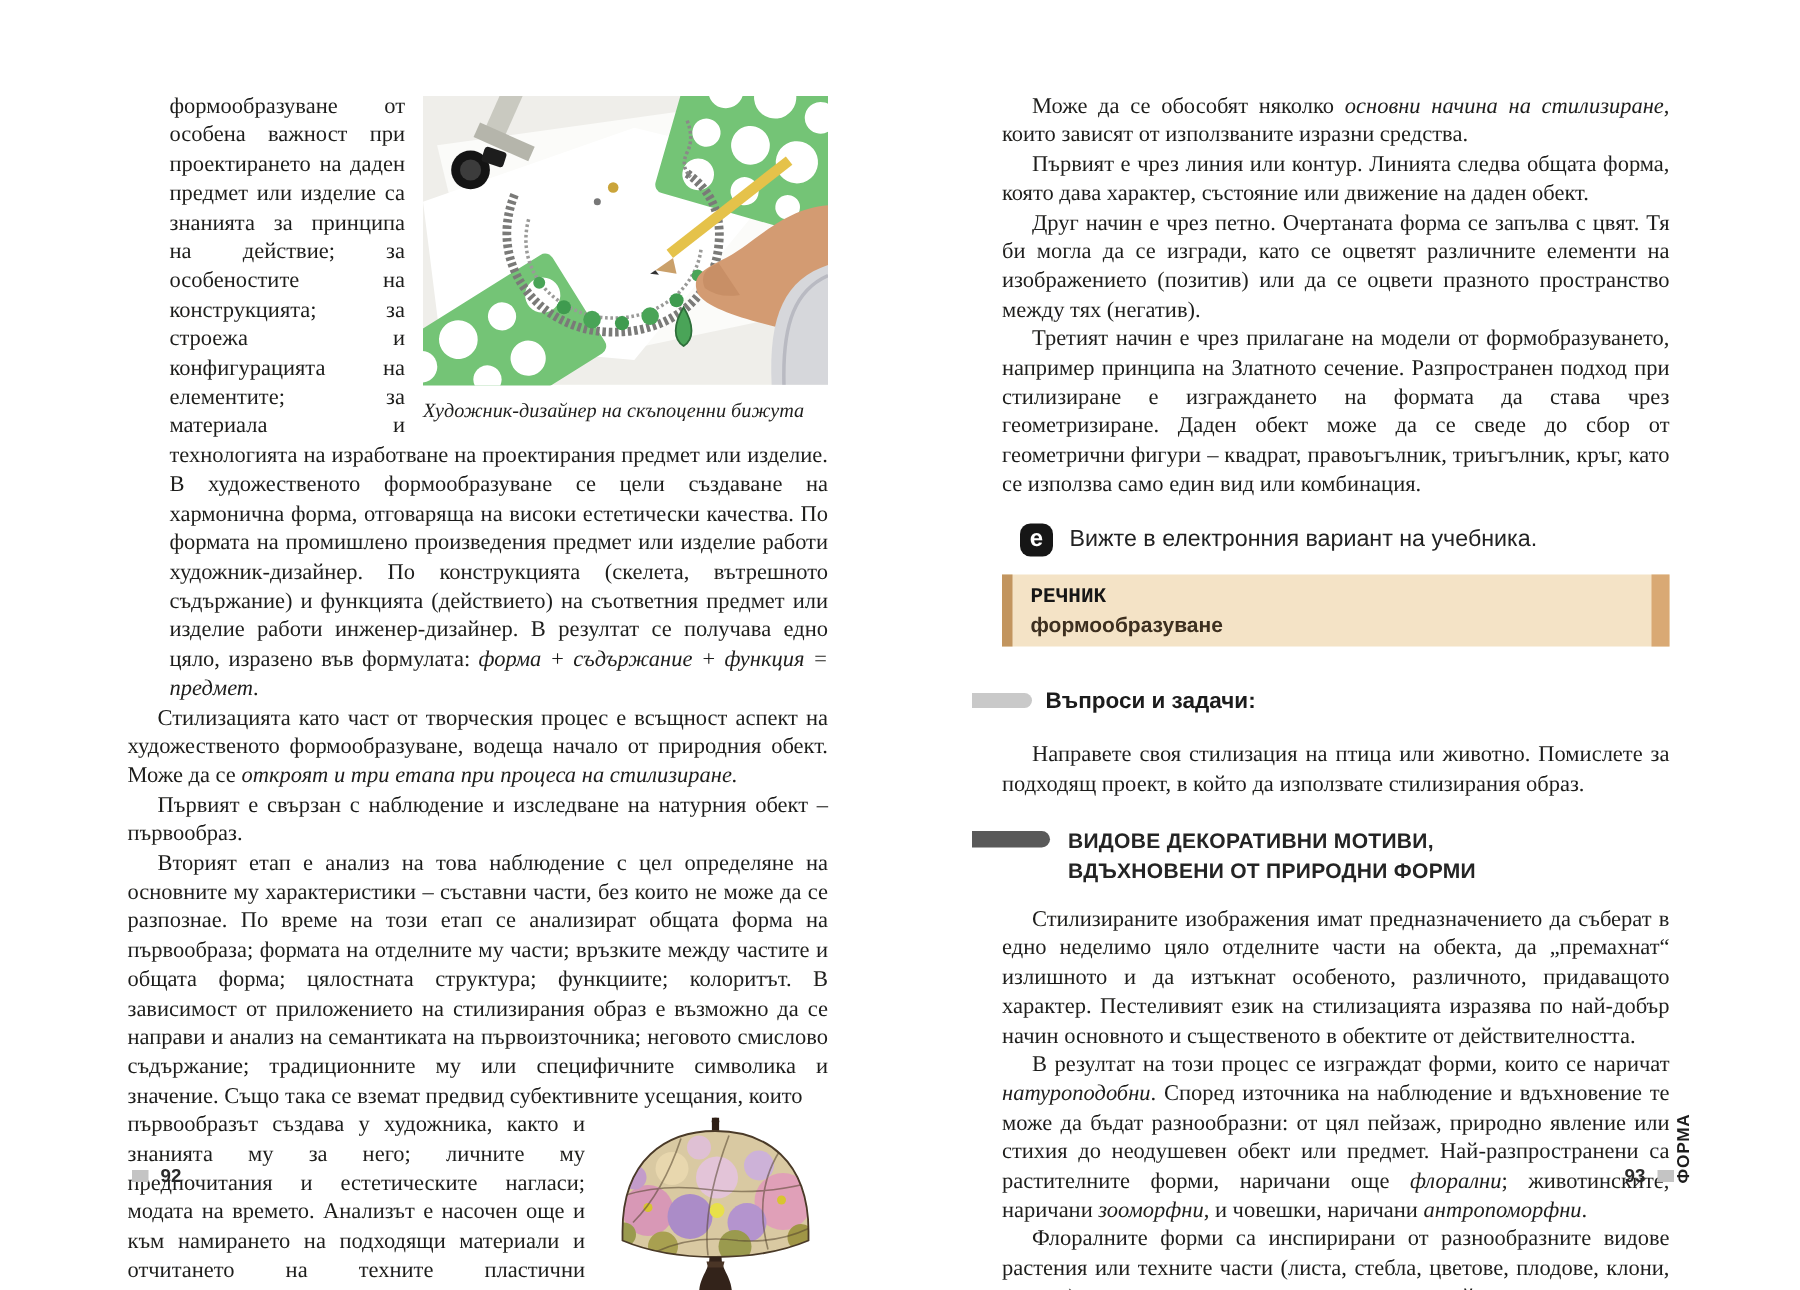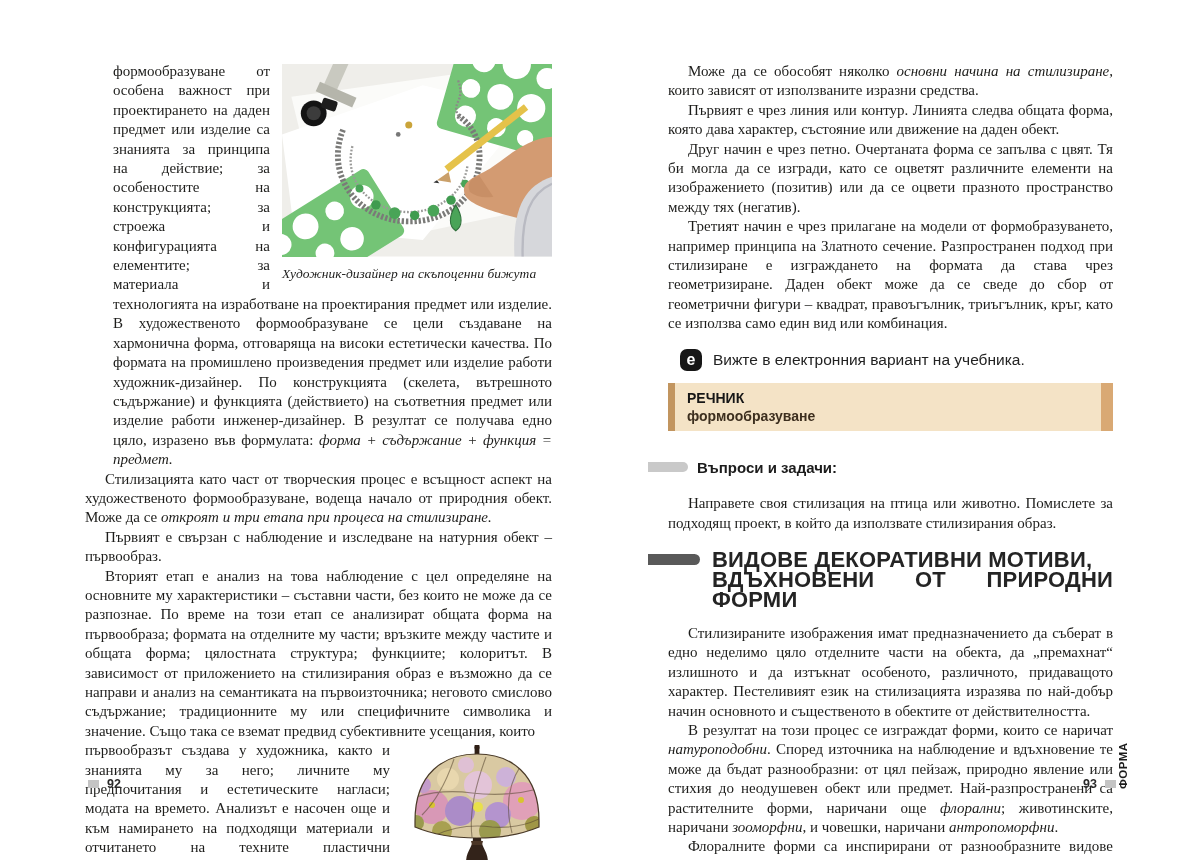--- a/index.html
+++ b/index.html
@@ -25,36 +25,36 @@
   .enote-icon{width:22px;height:22px;background:#161616;border-radius:7px;color:#fff;
               display:flex;align-items:center;justify-content:center;
               font-family:"Liberation Sans",sans-serif;font-weight:bold;font-size:16px;flex:0 0 auto;}
   .enote-text{font-family:"Liberation Sans",sans-serif;font-size:15.5px;color:#222;}
 
   
   .rechnik{position:relative;margin-top:10px;height:48px;background:#f4e3c6;
            padding:6px 24px 0 19px;box-sizing:border-box;}
   .rechnik::before{content:"";position:absolute;left:0;top:0;bottom:0;width:7px;background:#c2955f;}
   .rechnik::after{content:"";position:absolute;right:0;top:0;bottom:0;width:12px;background:#d9a974;}
-  .rechnik-title{font-family:Liberation Sans, sans-serif;font-weight:bold;font-size:14px;
+  .rechnik-title{font-family:Liberation Mono, monospace;font-weight:bold;font-size:14px;
                  color:#161616;line-height:18px;}
   .rechnik-term{font-family:"Liberation Sans",sans-serif;font-weight:bold;font-size:14px;
                 color:#3d2f1f;line-height:18px;}
 
   
   .questions{margin-top:27px;}
   .q-head{display:flex;align-items:center;gap:9px;margin-left:-20px;margin-bottom:17px;}
   .q-bar{width:40px;height:10px;background:#c9c9c9;border-radius:0 5px 5px 0;flex:0 0 auto;}
   .q-title{font-family:"Liberation Sans",sans-serif;font-weight:bold;font-size:15px;color:#1c1c1c;}
   .q-text{margin:0;text-indent:0;}
 
   
   .section-head{display:flex;align-items:flex-start;gap:12px;margin:17px 0 14px -20px;}
   .s-bar{width:52px;height:11px;background:#595959;border-radius:0 6px 6px 0;margin-top:4px;flex:0 0 auto;}
-  .s-title{font-family:"Liberation Sans",sans-serif;font-weight:bold;font-size:22px;
+  .s-title{font-family:"Liberation Sans",sans-serif;font-weight:bold;font-size:14px;
            line-height:20px;color:#242424;letter-spacing:.2px;}
 
   
   .footer{position:absolute;font-family:"Liberation Sans",sans-serif;font-weight:bold;
           font-size:12.5px;color:#2a2a2a;display:flex;align-items:center;gap:8px;}
   .footer-left{left:88px;top:777px;}
   .footer-right{left:1083px;top:777px;}
   .pg-square{width:11px;height:8px;background:#c4c4c4;display:inline-block;}
   .side-label{position:absolute;left:1121px;top:741px;width:14px;
               font-family:"Liberation Sans",sans-serif;font-weight:bold;font-size:11.5px;

